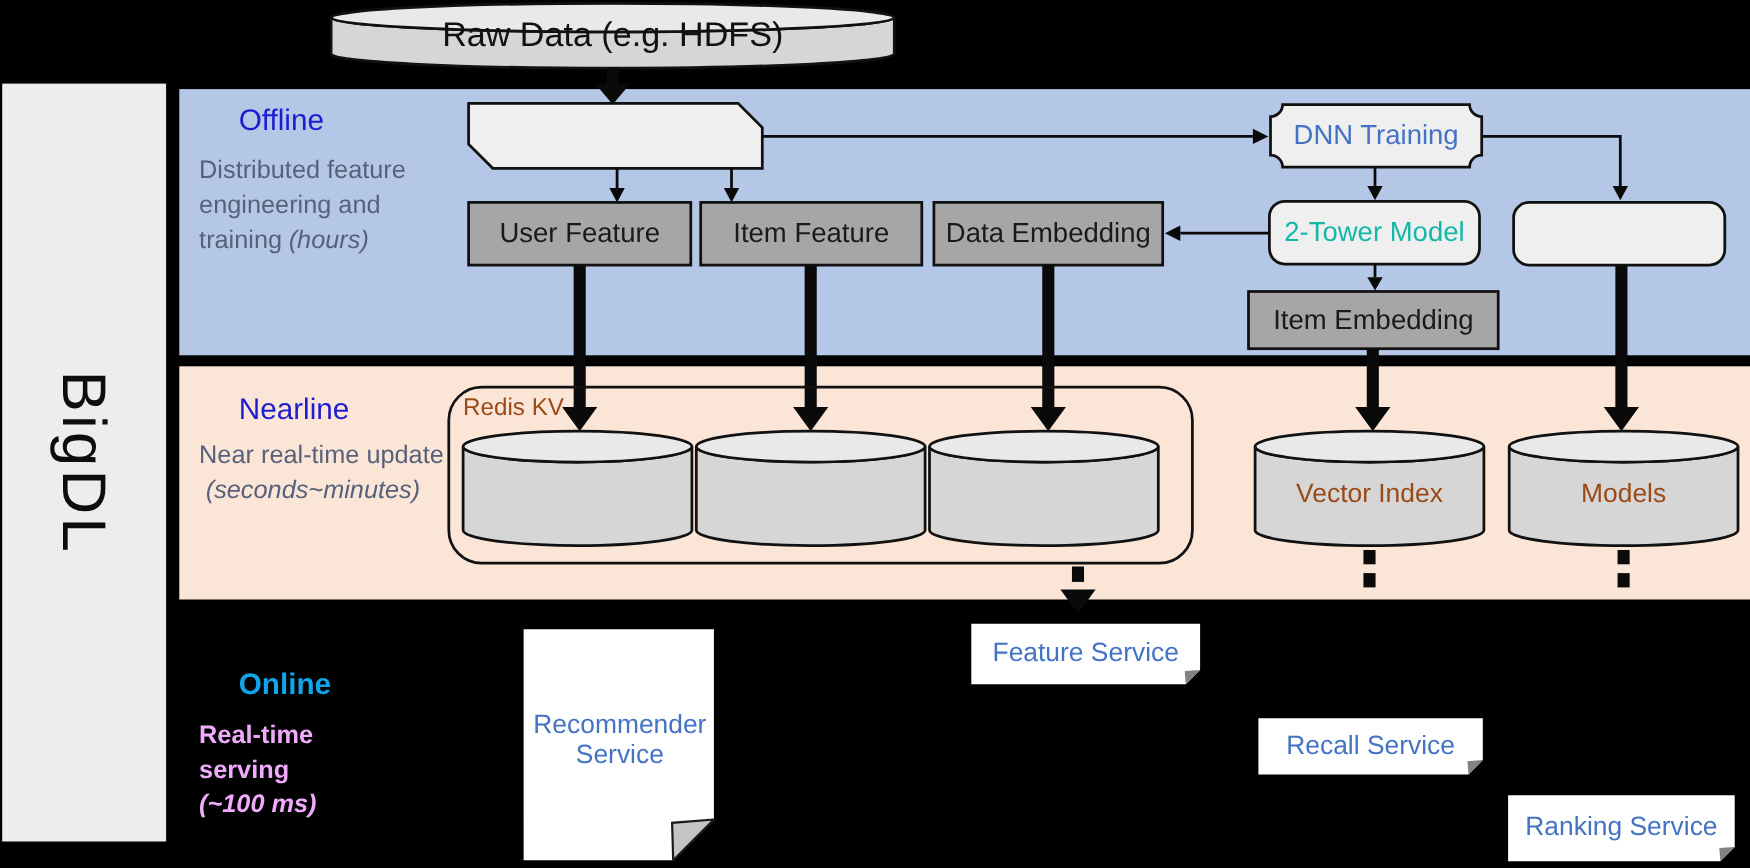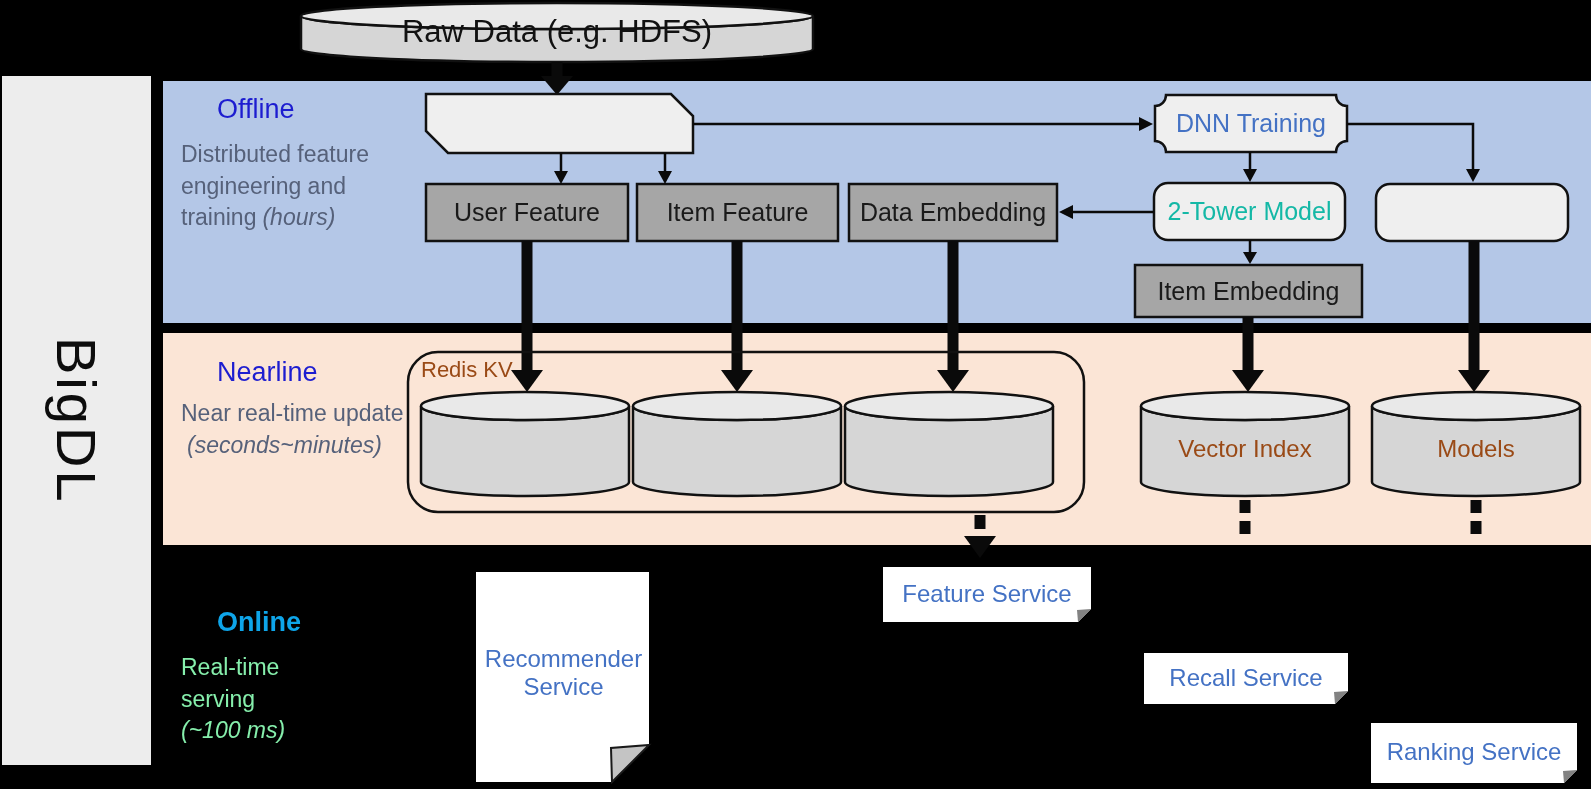--- a/index.html
+++ b/index.html
@@ -27,21 +27,21 @@
   .green-text{color:#14b8a6;}
   .brown-text{color:#9a4a16;}
 
   
   .sec-title{position:absolute;left:181px;font-size:27px;font-weight:500;color:#1d1dd0;margin-left:36px;}
   .sec-sub{position:absolute;left:181px;font-size:23px;font-weight:500;
            color:#56617a;line-height:1.38;}
   .note{font-style:italic;margin-left:6px;}
   .note-block{display:block;font-style:italic;}
   #online-title{font-weight:800;color:#0ea5e9;}
-  #online-sub{font-weight:400;color:#86efac;}
+  #online-sub{font-weight:700;color:#f0abfc;}
 
   .svc-text{font-size:24px;color:#4472c4;}
   #redis-label{justify-content:flex-start;text-align:left;font-size:22px;font-weight:500;}
   #raw-data-label{font-size:31px;color:#111;}
   .cyl-text{font-size:24px;}
 </style>
 </head>
 <body>
 
 <div id="stage">

